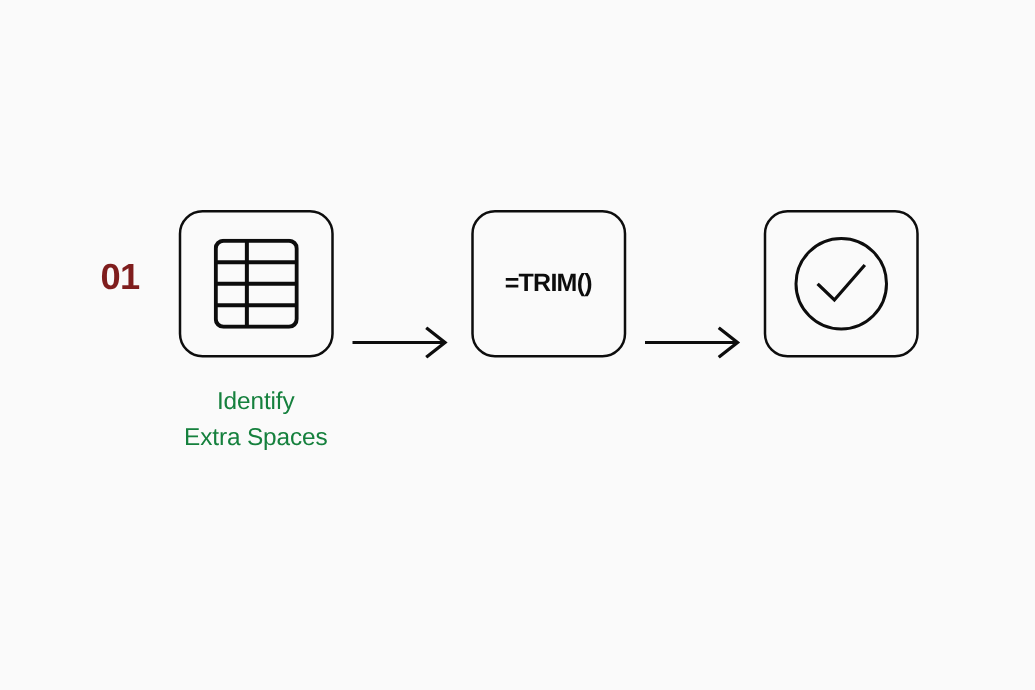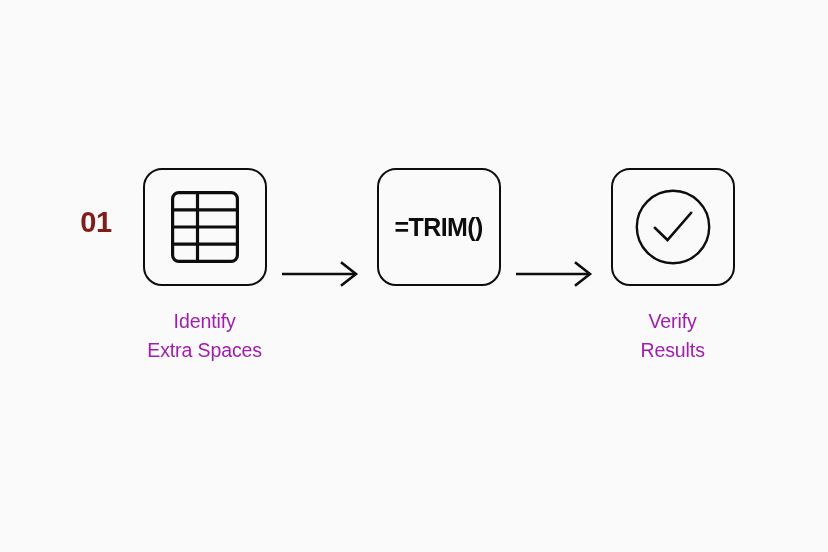--- a/index.html
+++ b/index.html
@@ -66,28 +66,28 @@
     display: flex;
     align-items: center;
     justify-content: center;
   }
 
   .step-label {
     margin-top: 21px;
     font-size: 19.5px;
     line-height: 1.45;
     text-align: center;
-    color: #a21caf;
+    color: #15803d;
     white-space: pre-line;
     letter-spacing: -0.1px;
   }
 
   
   .formula-text {
-    font-size: 25px;
+    font-size: 20px;
     font-weight: bold;
     letter-spacing: -0.6px;
     color: #0d0d0d;
   }
 
   
   .arrow {
     margin-top: 93px;
     width: 84px;
     height: 26px;
@@ -144,18 +144,16 @@
 
     <div class="step">
       <div class="step-box">
         <span class="icon-wrap">
           <svg class="icon-svg" width="78" height="78" viewBox="0 0 78 78" fill="none" xmlns="http://www.w3.org/2000/svg">
             <circle cx="39" cy="39" r="36.2" stroke="#0d0d0d" stroke-width="2.4" fill="none"></circle>
             <polyline points="21,40 33.5,52 57,25" stroke="#0d0d0d" stroke-width="2.6" fill="none" stroke-linecap="square" stroke-linejoin="miter"></polyline>
           </svg>
         </span>
       </div>
-      <div class="step-label">Verify
-Results</div>
     </div>
 
   </div>
 </div>
 
 </body></html>

